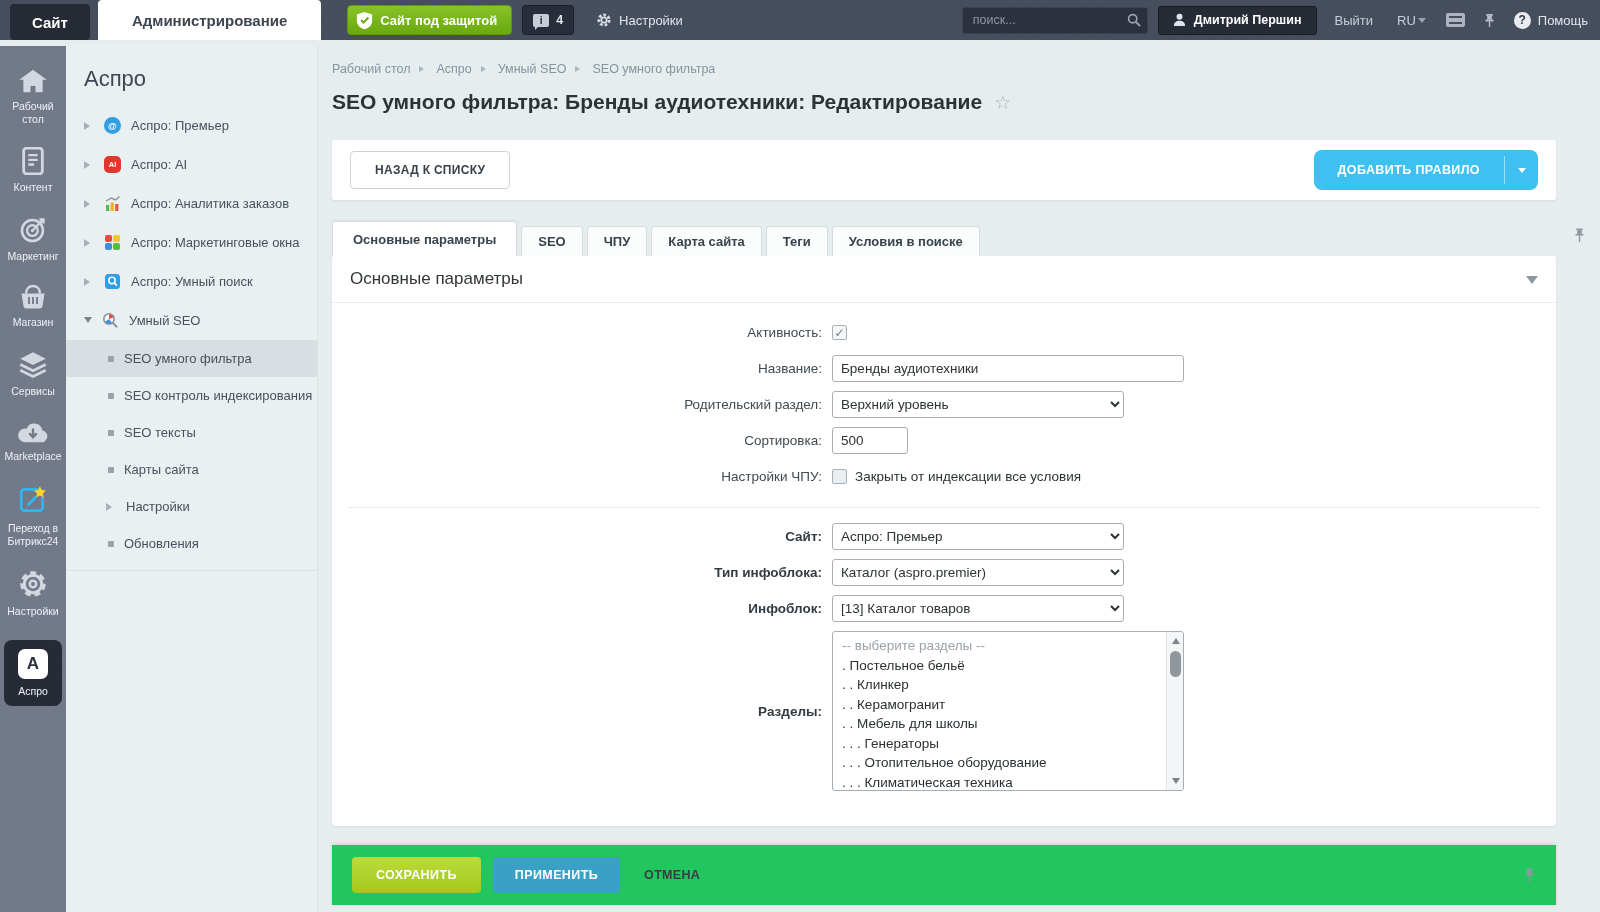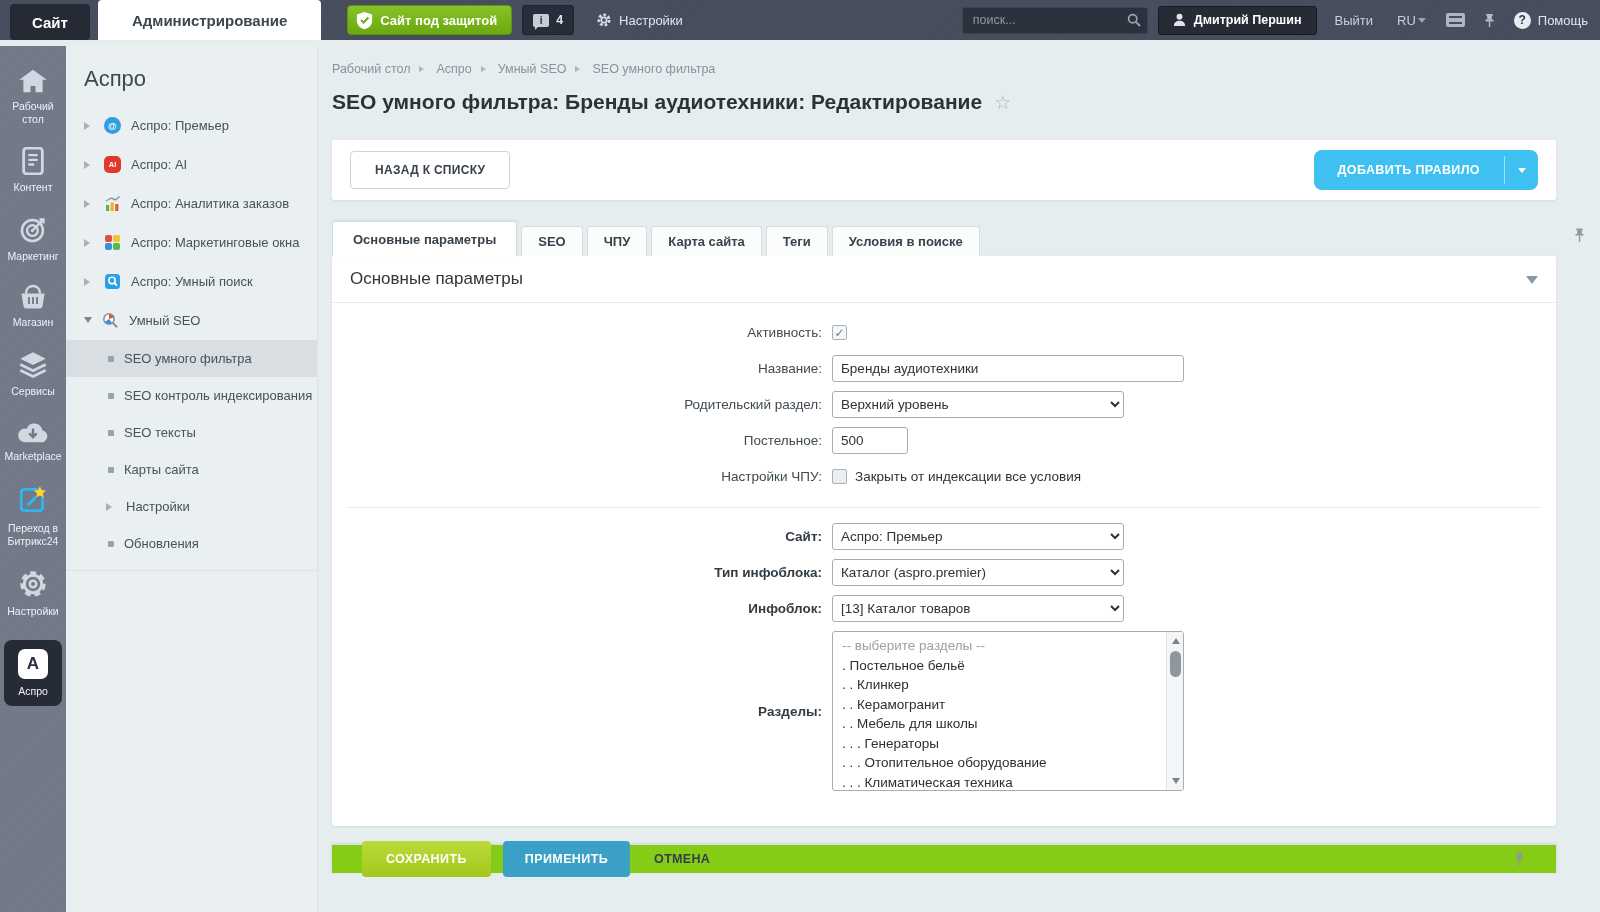--- a/index.html
+++ b/index.html
@@ -135,22 +135,22 @@
   .lb-opt.muted { color:#9ba2a9; }
   .lb-scroll { position:absolute; right:0; top:0; bottom:0; width:17px; background:#f4f5f6;
     border-left:1px solid #e2e5e8; }
   .lb-up, .lb-dn { position:absolute; left:0; width:17px; height:15px; display:flex; align-items:center;
     justify-content:center; cursor:pointer; }
   .lb-up { top:1px; } .lb-dn { bottom:1px; }
   .lb-up i { width:0; height:0; border:4px solid transparent; border-bottom:6px solid #7a828a; margin-bottom:3px;}
   .lb-dn i { width:0; height:0; border:4px solid transparent; border-top:6px solid #7a828a; margin-top:3px;}
   .lb-thumb { position:absolute; left:3px; top:19px; width:11px; height:26px; background:#8f979e; border-radius:6px; cursor:grab; }
 
-  .footer-bar { position:absolute; left:14px; top:799px; width:calc(100% - 58px); height:28px; background:#84cc16;
-    box-shadow:0 -1px 3px rgba(70,90,100,.18); display:flex; align-items:center; padding:0 30px; z-index:10; }
+  .footer-bar { position:absolute; left:14px; top:799px; width:calc(100% - 58px); height:60px; background:#22c55e;
+    box-shadow:0 -1px 3px rgba(70,90,100,.18); display:flex; align-items:center; padding:0 20px; z-index:10; }
   .btn-save { height:36px; padding:0 24px; border:none; border-radius:4px; color:#fff; font-weight:bold;
     font-size:12.5px; letter-spacing:.4px; background:linear-gradient(#bcda3c,#a3c81c); cursor:pointer; font-family:inherit; }
   .btn-apply { height:36px; padding:0 22px; border:none; border-radius:4px; color:#fff; font-weight:bold;
     font-size:12.5px; letter-spacing:.4px; background:#3aa0c6; margin-left:12px; cursor:pointer; font-family:inherit; }
   .btn-cancel { margin-left:24px; font-weight:bold; font-size:12.5px; color:#333f48; letter-spacing:.3px; cursor:pointer; }
   .pin-footer { margin-left:auto; cursor:pointer; }
 
   svg { display:block; }
 </style>
 </head>
@@ -462,21 +462,21 @@
       <div class="frow">
         <label class="flabel">Родительский раздел:</label>
         <div class="fctrl">
           <select class="sel">
             <option>Верхний уровень</option>
           </select>
         </div>
       </div>
 
       <div class="frow">
-        <label class="flabel">Постельное:</label>
+        <label class="flabel">Сортировка:</label>
         <div class="fctrl">
           <input class="txt-input w-small" value="500" style="">
         </div>
       </div>
 
       <div class="frow">
         <label class="flabel">Настройки ЧПУ:</label>
         <div class="fctrl">
           <span class="chk"></span>
           <span class="chk-lbl">Закрыть от индексации все условия</span>

